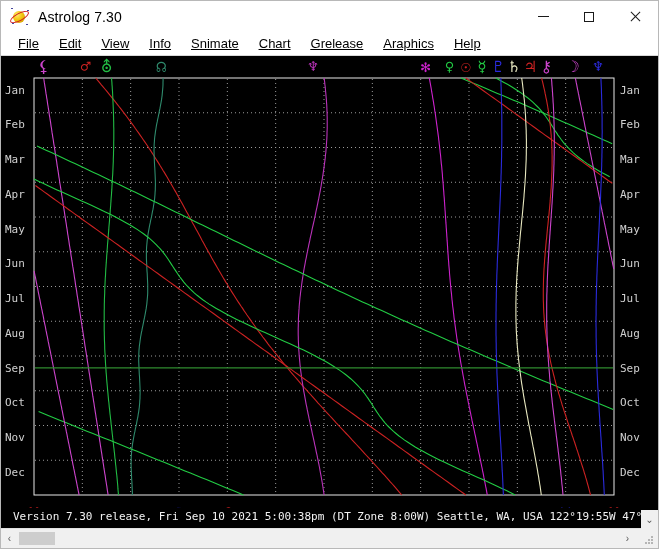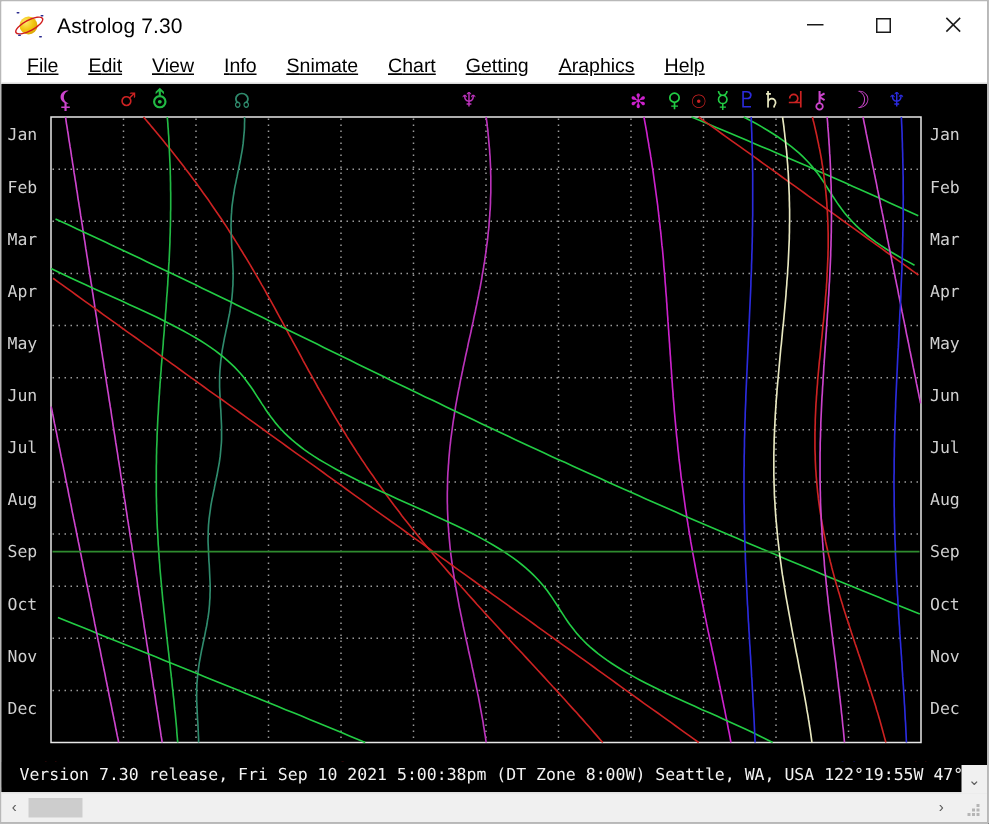--- a/index.html
+++ b/index.html
@@ -116,21 +116,21 @@
     </div>
   </div>
 
   <div class="menubar">
     <div class="menu-item"><u>F</u><span>ile</span></div>
     <div class="menu-item"><u>E</u><span>dit</span></div>
     <div class="menu-item"><u>V</u><span>iew</span></div>
     <div class="menu-item"><u>I</u><span>nfo</span></div>
     <div class="menu-item"><u>S</u><span>nimate</span></div>
     <div class="menu-item"><u>C</u><span>hart</span></div>
-    <div class="menu-item"><u>G</u><span>etting</span></div>
+    <div class="menu-item"><u>G</u><span>release</span></div>
     <div class="menu-item"><u>A</u><span>raphics</span></div>
     <div class="menu-item"><u>H</u><span>elp</span></div>
   </div>
 
   <div class="canvas-wrap">
     <svg class="chart" width="657" height="475" viewBox="0 0 657 475">
       <rect x="0" y="0" width="657" height="475" fill="#000000"></rect>
 
       <g id="top-glyphs" font-size="17">
           <text x="42.666666666666664" y="16" fill="#cc44cc" text-anchor="middle" font-size="16">⚸</text>

